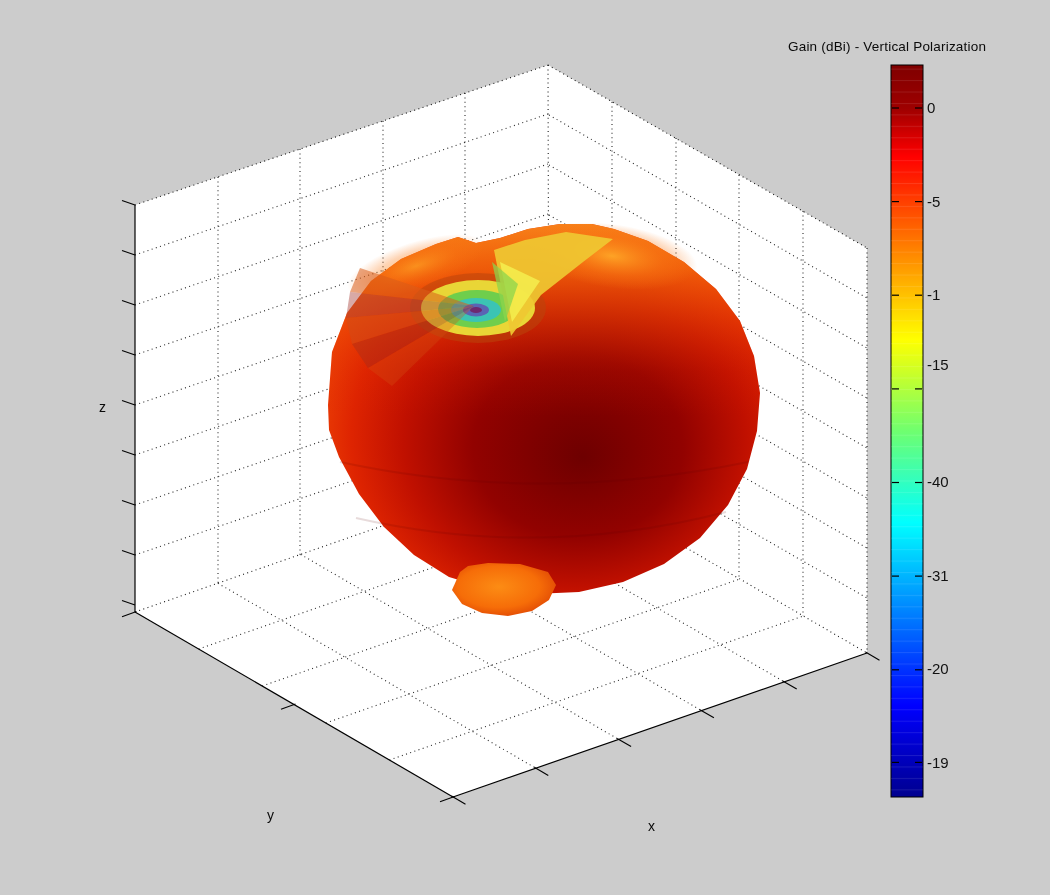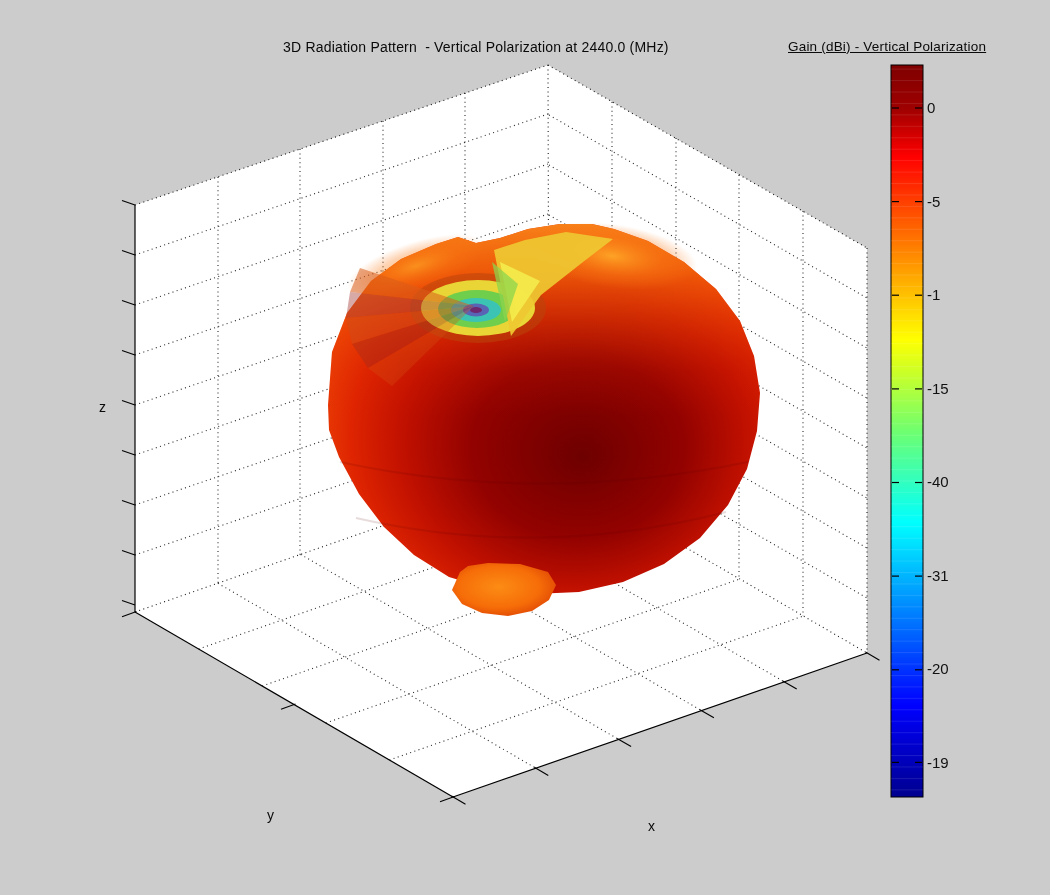--- a/index.html
+++ b/index.html
@@ -10,21 +10,21 @@
     font-family:"Liberation Sans", sans-serif;
     color:#0a0a0a;
     overflow:hidden;
   }
   .plot-title{
     position:absolute;left:283px;top:39px;
     font-size:14px;white-space:pre;letter-spacing:.2px;
   }
   .cb-title{
     position:absolute;left:788px;top:39px;
-    font-size:13.5px;white-space:pre;letter-spacing:.2px;text-decoration:underline;
+    font-size:13.5px;white-space:pre;letter-spacing:.2px;
   }
   .axlabel{position:absolute;font-size:14px;}
   .axlabel.z{left:99px;top:399px;}
   .axlabel.y{left:267px;top:807px;}
   .axlabel.x{left:648px;top:818px;}
   .cb-tick-label{
     position:absolute;left:927px;
     font-size:15px;color:#111;white-space:nowrap;
   }
   svg{position:absolute;left:0;top:0;}
@@ -221,28 +221,27 @@
         <line x1="892" y1="576.1" x2="899" y2="576.1"></line> 
           <line x1="915" y1="576.1" x2="922" y2="576.1"></line>
         <line x1="892" y1="669.8" x2="899" y2="669.8"></line> 
           <line x1="915" y1="669.8" x2="922" y2="669.8"></line>
         <line x1="892" y1="762.4" x2="899" y2="762.4"></line> 
           <line x1="915" y1="762.4" x2="922" y2="762.4"></line>
       </g>
     </g>
   </svg>
 
-  <div class="plot-title">3D Radiation Pattern  - Vertical Polarization at 2440.0 (MHz)</div>
   <div class="cb-title">Gain (dBi) - Vertical Polarization</div>
 
   <div class="axlabel z">z</div>
   <div class="axlabel y">y</div>
   <div class="axlabel x">x</div>
 
   <div class="cb-tick-label" style="top:99px">0</div>
   <div class="cb-tick-label" style="top:193px">-5</div>
   <div class="cb-tick-label" style="top:286px">-1</div>
-  <div class="cb-tick-label" style="top:380px">-15</div>
+  <div class="cb-tick-label" style="top:356px">-15</div>
   <div class="cb-tick-label" style="top:473px">-40</div>
   <div class="cb-tick-label" style="top:567px">-31</div>
   <div class="cb-tick-label" style="top:660px">-20</div>
   <div class="cb-tick-label" style="top:754px">-19</div>
 </div>
 
 </body></html>

